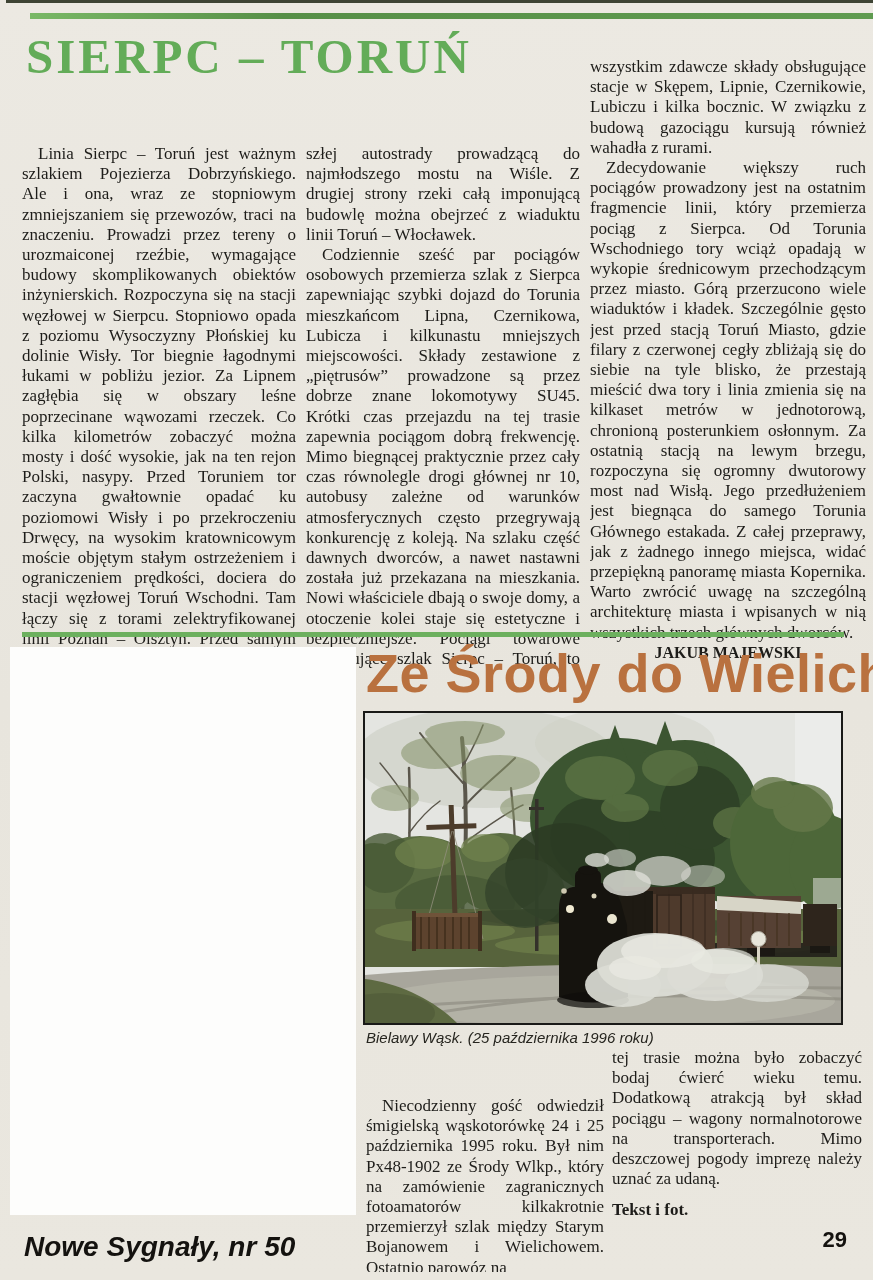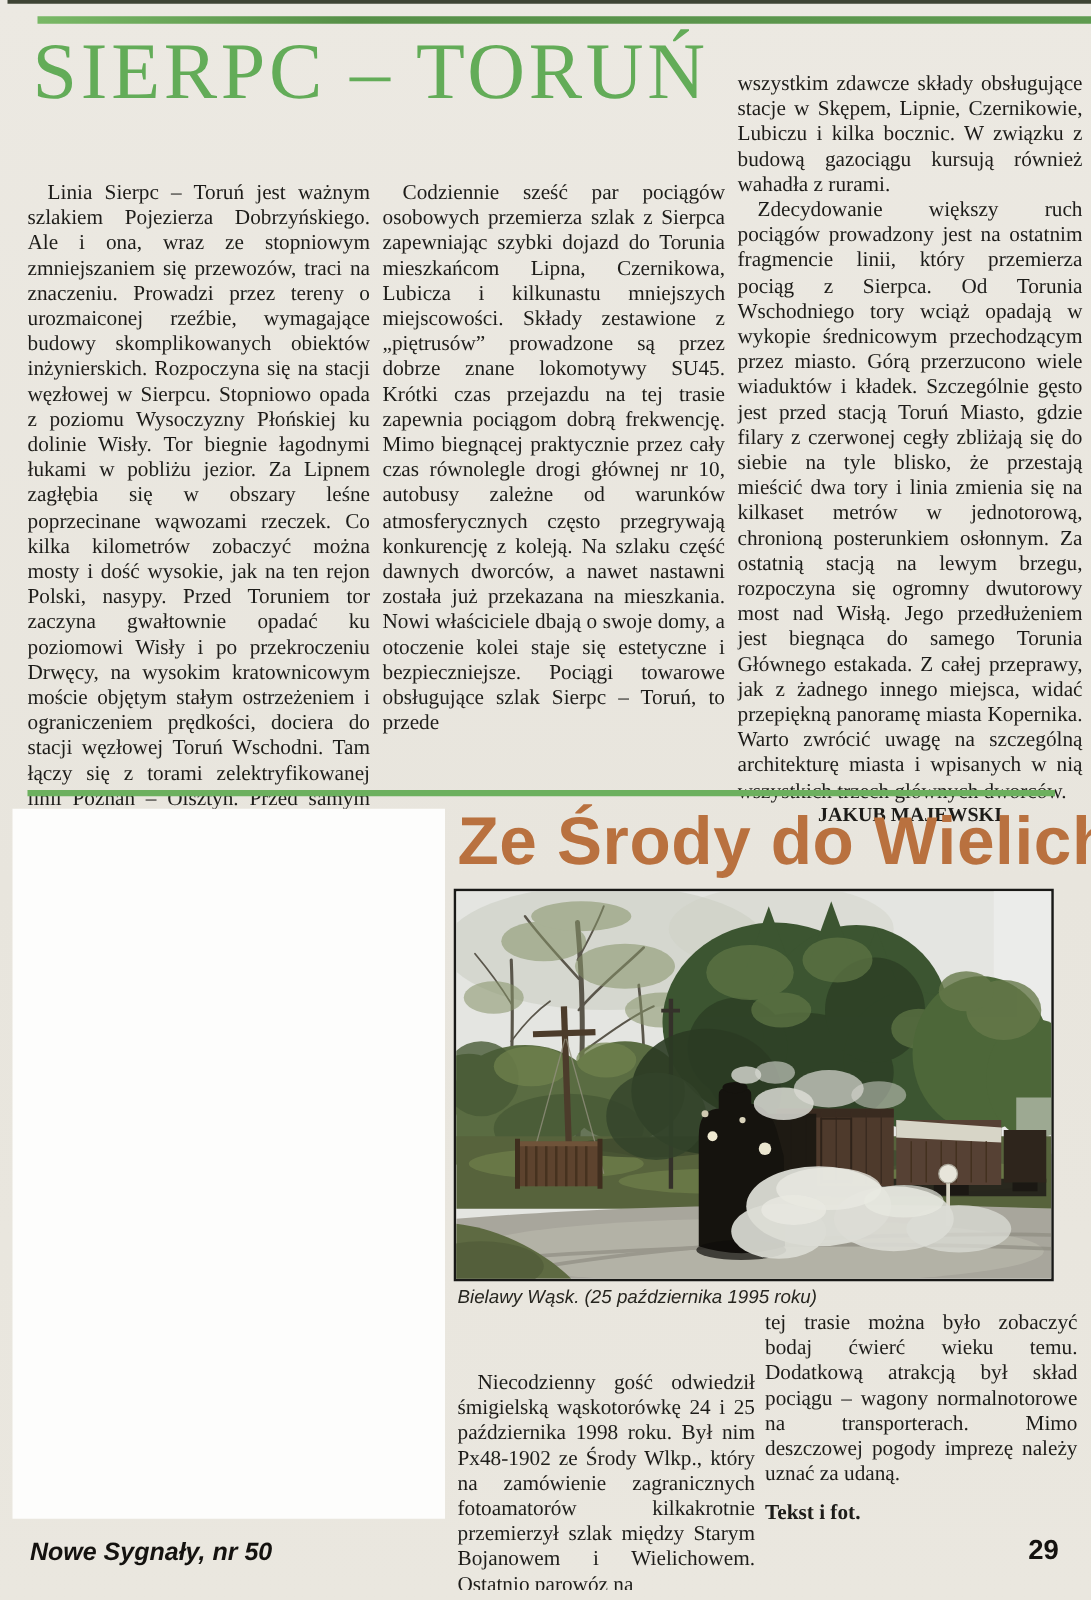--- a/index.html
+++ b/index.html
@@ -7,21 +7,21 @@
     position:relative;width:873px;height:1280px;overflow:hidden;
     background:linear-gradient(180deg,#ece9e2 0%,#e8e5dd 55%,#eae7df 100%);
     font-family:"Liberation Serif",serif;color:#1d1c19;
   }
   .rule-top-thin{position:absolute;left:6px;right:0;top:0;height:3px;background:#3e4434;}
   .rule-top-thick{position:absolute;left:30px;right:0;top:13px;height:6px;
     background:linear-gradient(90deg,#79b866,#568f47 30%,#5f9b50);}
   .rule-mid{position:absolute;left:22px;top:632px;width:822px;height:5px;background:#6cb05e;}
 
   .title1{position:absolute;left:26px;top:20px;margin:0;
-    font-family:"Liberation Serif",serif;font-weight:normal;font-size:64px;line-height:74px;
+    font-family:"Liberation Serif",serif;font-weight:bold;font-size:49px;line-height:74px;
     letter-spacing:3px;color:#63ac58;white-space:nowrap;}
 
   .col{position:absolute;text-align:justify;font-size:17px;line-height:20.2px;overflow:hidden;margin-top:40px;}
   .col p{margin:0;}
   .col p.ind{text-indent:16px;}
   #col1{left:22px;top:104px;width:274px;height:530px;}
   #col2{left:306px;top:104px;width:274px;height:530px;}
   #col3{left:590px;top:17px;width:276px;height:617px;}
   .author{text-align:center;font-weight:bold;font-size:16px;margin-top:2px;}
 
@@ -38,40 +38,41 @@
   .caption{position:absolute;left:366px;top:1029px;width:470px;
     font-family:"Liberation Sans",sans-serif;font-style:italic;font-size:15px;line-height:18px;
     color:#26251f;}
 
   #bcol1{left:366px;top:1056px;width:238px;height:176px;}
   #bcol2{left:612px;top:1008px;width:250px;height:176px;}
   .credit{text-align:left;font-weight:bold;line-height:21px;margin-top:10px !important;}
 
   .footer-journal{position:absolute;left:24px;top:1231px;
     font-family:"Liberation Sans",sans-serif;font-style:italic;font-weight:bold;
-    font-size:20px;color:#14120f;}
+    font-size:28px;color:#14120f;}
   .footer-page{position:absolute;right:26px;top:1227px;
     font-family:"Liberation Sans",sans-serif;font-weight:bold;
     font-size:22px;color:#14120f;}
 </style>
 </head>
 <body>
 
 <div id="page">
 
   <div class="rule-top-thin"></div>
   <div class="rule-top-thick"></div>
 
   <h1 class="title1">SIERPC – TORUŃ</h1>
 
   <div class="col" id="col1">
     <p class="ind">Linia Sierpc – Toruń jest ważnym szlakiem Pojezierza Dobrzyńskiego. Ale i ona, wraz ze stopniowym zmniejszaniem się przewozów, traci na znaczeniu. Prowadzi przez tereny o urozmaiconej rzeźbie, wymagające budowy skomplikowanych obiektów inżynierskich. Rozpoczyna się na stacji węzłowej w Sierpcu. Stopniowo opada z poziomu Wysoczyzny Płońskiej ku dolinie Wisły. Tor biegnie łagodnymi łukami w pobliżu jezior. Za Lipnem zagłębia się w obszary leśne poprzecinane wąwozami rzeczek. Co kilka kilometrów zobaczyć można mosty i dość wysokie, jak na ten rejon Polski, nasypy. Przed Toruniem tor zaczyna gwałtownie opadać ku poziomowi Wisły i po przekroczeniu Drwęcy, na wysokim kratownicowym moście objętym stałym ostrzeżeniem i ograniczeniem prędkości, dociera do stacji węzłowej Toruń Wschodni. Tam łączy się z torami zelektryfikowanej linii Poznań – Olsztyn. Przed samym miastem tor przebiega pod estakadą przy-</p>
   </div>
 
   <div class="col" id="col2">
+    <p>szłej autostrady prowadzącą do najmłodszego mostu na Wiśle. Z drugiej strony rzeki całą imponującą budowlę można obejrzeć z wiaduktu linii Toruń – Włocławek.</p>
     <p class="ind">Codziennie sześć par pociągów osobowych przemierza szlak z Sierpca zapewniając szybki dojazd do Torunia mieszkańcom Lipna, Czernikowa, Lubicza i kilkunastu mniejszych miejscowości. Składy zestawione z „piętrusów” prowadzone są przez dobrze znane lokomotywy SU45. Krótki czas przejazdu na tej trasie zapewnia pociągom dobrą frekwencję. Mimo biegnącej praktycznie przez cały czas równolegle drogi głównej nr 10, autobusy zależne od warunków atmosferycznych często przegrywają konkurencję z koleją. Na szlaku część dawnych dworców, a nawet nastawni została już przekazana na mieszkania. Nowi właściciele dbają o swoje domy, a otoczenie kolei staje się estetyczne i bezpieczniejsze. Pociągi towarowe obsługujące szlak Sierpc – Toruń, to przede</p>
   </div>
 
   <div class="col" id="col3">
     <p>wszystkim zdawcze składy obsługujące stacje w Skępem, Lipnie, Czernikowie, Lubiczu i kilka bocznic. W związku z budową gazociągu kursują również wahadła z rurami.</p>
     <p class="ind">Zdecydowanie większy ruch pociągów prowadzony jest na ostatnim fragmencie linii, który przemierza pociąg z Sierpca. Od Torunia Wschodniego tory wciąż opadają w wykopie średnicowym przechodzącym przez miasto. Górą przerzucono wiele wiaduktów i kładek. Szczególnie gęsto jest przed stacją Toruń Miasto, gdzie filary z czerwonej cegły zbliżają się do siebie na tyle blisko, że przestają mieścić dwa tory i linia zmienia się na kilkaset metrów w jednotorową, chronioną posterunkiem osłonnym. Za ostatnią stacją na lewym brzegu, rozpoczyna się ogromny dwutorowy most nad Wisłą. Jego przedłużeniem jest biegnąca do samego Torunia Głównego estakada. Z całej przeprawy, jak z żadnego innego miejsca, widać przepiękną panoramę miasta Kopernika. Warto zwrócić uwagę na szczególną architekturę miasta i wpisanych w nią wszystkich trzech głównych dworców.</p>
     <p class="author">JAKUB MAJEWSKI</p>
   </div>
 
   <div class="rule-mid"></div>
@@ -266,24 +267,24 @@
         <ellipse cx="258" cy="272" rx="38" ry="22" opacity="0.92"></ellipse>
       </g>
       <g fill="#e8e9e1">
         <ellipse cx="298" cy="238" rx="42" ry="17" opacity="0.8"></ellipse>
         <ellipse cx="358" cy="248" rx="32" ry="13" opacity="0.7"></ellipse>
         <ellipse cx="270" cy="255" rx="26" ry="12" opacity="0.8"></ellipse>
       </g>
     </svg>
   </div>
 
-  <div class="caption">Bielawy Wąsk. (25 października 1995 roku)</div>
+  <div class="caption">Bielawy Wąsk. (25 października 1996 roku)</div>
 
   <div class="col" id="bcol1">
-    <p class="ind">Niecodzienny gość odwiedził śmigielską wąskotorówkę 24 i 25 października 1998 roku. Był nim Px48-1902 ze Środy Wlkp., który na zamówienie zagranicznych fotoamatorów kilkakrotnie przemierzył szlak między Starym Bojanowem i Wielichowem. Ostatnio parowóz na</p>
+    <p class="ind">Niecodzienny gość odwiedził śmigielską wąskotorówkę 24 i 25 października 1995 roku. Był nim Px48-1902 ze Środy Wlkp., który na zamówienie zagranicznych fotoamatorów kilkakrotnie przemierzył szlak między Starym Bojanowem i Wielichowem. Ostatnio parowóz na</p>
   </div>
 
   <div class="col" id="bcol2">
     <p>tej trasie można było zobaczyć bodaj ćwierć wieku temu. Dodatkową atrakcją był skład pociągu – wagony normalnotorowe na transporterach. Mimo deszczowej pogody imprezę należy uznać za udaną.</p>
     <p class="credit">Tekst i fot.</p>
     <p class="credit" style="margin-top:0 !important;">ANDRZEJ CICHOWICZ</p>
   </div>
 
   <div class="footer-journal">Nowe Sygnały, nr 50</div>
   <div class="footer-page">29</div>

